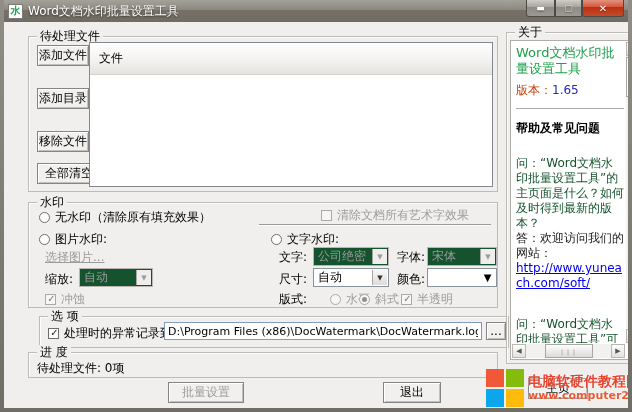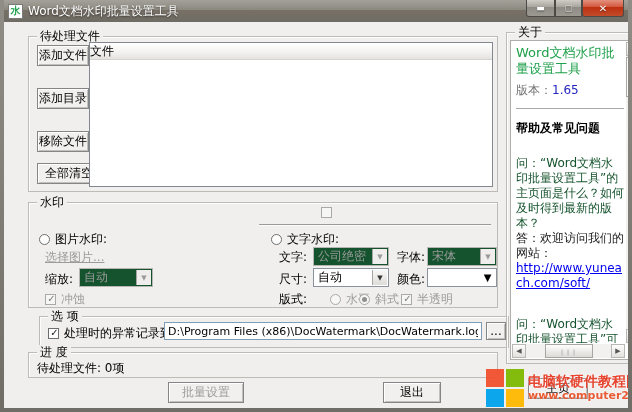--- a/index.html
+++ b/index.html
@@ -51,23 +51,23 @@
   .btn3d {
     position:absolute; background:#f1f0ee; border:1px solid #858585;
     box-shadow:inset 1px 1px 0 #ffffff, inset -1px -1px 0 #c2c0bb;
     font-size:12px; color:#000; display:flex; align-items:center; justify-content:center;
     font-family:"DejaVu Sans", sans-serif; white-space:nowrap;
   }
   .btn3d.disabled { color:#9b9b9b; }
   
   .listview { position:absolute; background:#fff; border:1px solid #828790; }
   .lv-header {
-    height:17px; background:linear-gradient(#ffffff,#f2f1ef 60%,#e5e3df);
+    height:32px; background:linear-gradient(#ffffff,#f2f1ef 60%,#e5e3df);
     border-bottom:1px solid #d5d3cf; font-size:12px; color:#000;
-    display:flex; align-items:center; padding-left:0;
+    display:flex; align-items:center; padding-left:9px;
   }
   
   .radio {
     display:inline-block; width:11px; height:11px; border-radius:50%;
     background:#fff; border:1px solid #6e6e6e; vertical-align:-2px; margin-right:5px; position:relative; flex:0 0 auto;
   }
   .radio.dis { border-color:#a9a9a9; background:#f6f6f5; }
   .radio.sel::after {
     content:""; position:absolute; left:2px; top:2px; width:5px; height:5px; border-radius:50%; background:#3c3c3c;
   }
@@ -99,21 +99,21 @@
   
   .textbox {
     position:absolute; background:#fff; border:1px solid #7f9db9;
     font-size:11px; font-family:"DejaVu Sans", sans-serif; color:#000; padding:1px 3px;
   }
   
   .about-inner { position:absolute; left:3px; top:7px; right:3px; bottom:3px; background:#fff; border:1px solid #b0aeaa; }
   .about-text { position:absolute; left:2px; top:2px; right:16px; bottom:16px; overflow:hidden; padding:2px 1px 0 3px;
     font-size:12px; line-height:15px; color:#111; }
   .app-name { color:#1fa04b; font-size:13px; line-height:16px; }
-  .ver-label { color:#737373; } .ver-num { color:#2525c0; }
+  .ver-label { color:#c2410c; } .ver-num { color:#2525c0; }
   .about-hr { border:none; border-top:1px solid #a9a9a9; margin:10px 0 12px; }
   .help-head { font-weight:bold; color:#000; margin-bottom:20px; }
   .qa-q { color:#14532d; font-weight:normal; }
   .qa-a { color:#1a1a1a; }
   .qa-link { color:#0000ee; text-decoration:underline; word-break:break-all; cursor:pointer; }
   .qa-gap { height:26px; }
   
   .vscroll { position:absolute; top:1px; right:1px; bottom:16px; width:14px; background:#f2f1ef; }
   .hscroll { position:absolute; left:1px; right:16px; bottom:1px; height:14px; background:#f2f1ef; display:flex; }
   .sb-btn {
@@ -164,22 +164,27 @@
       <div class="listview" style="left:60px; top:5px; width:404px; height:145px;">
         <div class="lv-header">
           <span>文件</span>
         </div>
       </div>
     </div>
 
     <div class="groupbox" style="left:4px; top:180px; width:470px; height:106px;">
       <div class="group-label">水印</div>
 
+      <div class="ctl-row" style="left:10px; top:6px;">
+        <span class="radio"></span>
+        <span>无水印（清除原有填充效果）</span>
+      </div>
       <div class="ctl-row dis" style="left:292px; top:4px;">
         <span class="checkbox dis"></span>
+        <span>清除文档所有艺术字效果</span>
       </div>
       <div class="sep-line" style="left:230px; right:6px; top:21px;"></div>
 
       <div class="ctl-row" style="left:10px; top:28px;">
         <span class="radio"></span>
         <span>图片水印:</span>
       </div>
       <div class="ctl-row" style="left:242px; top:28px;">
         <span class="radio"></span>
         <span>文字水印:</span>

